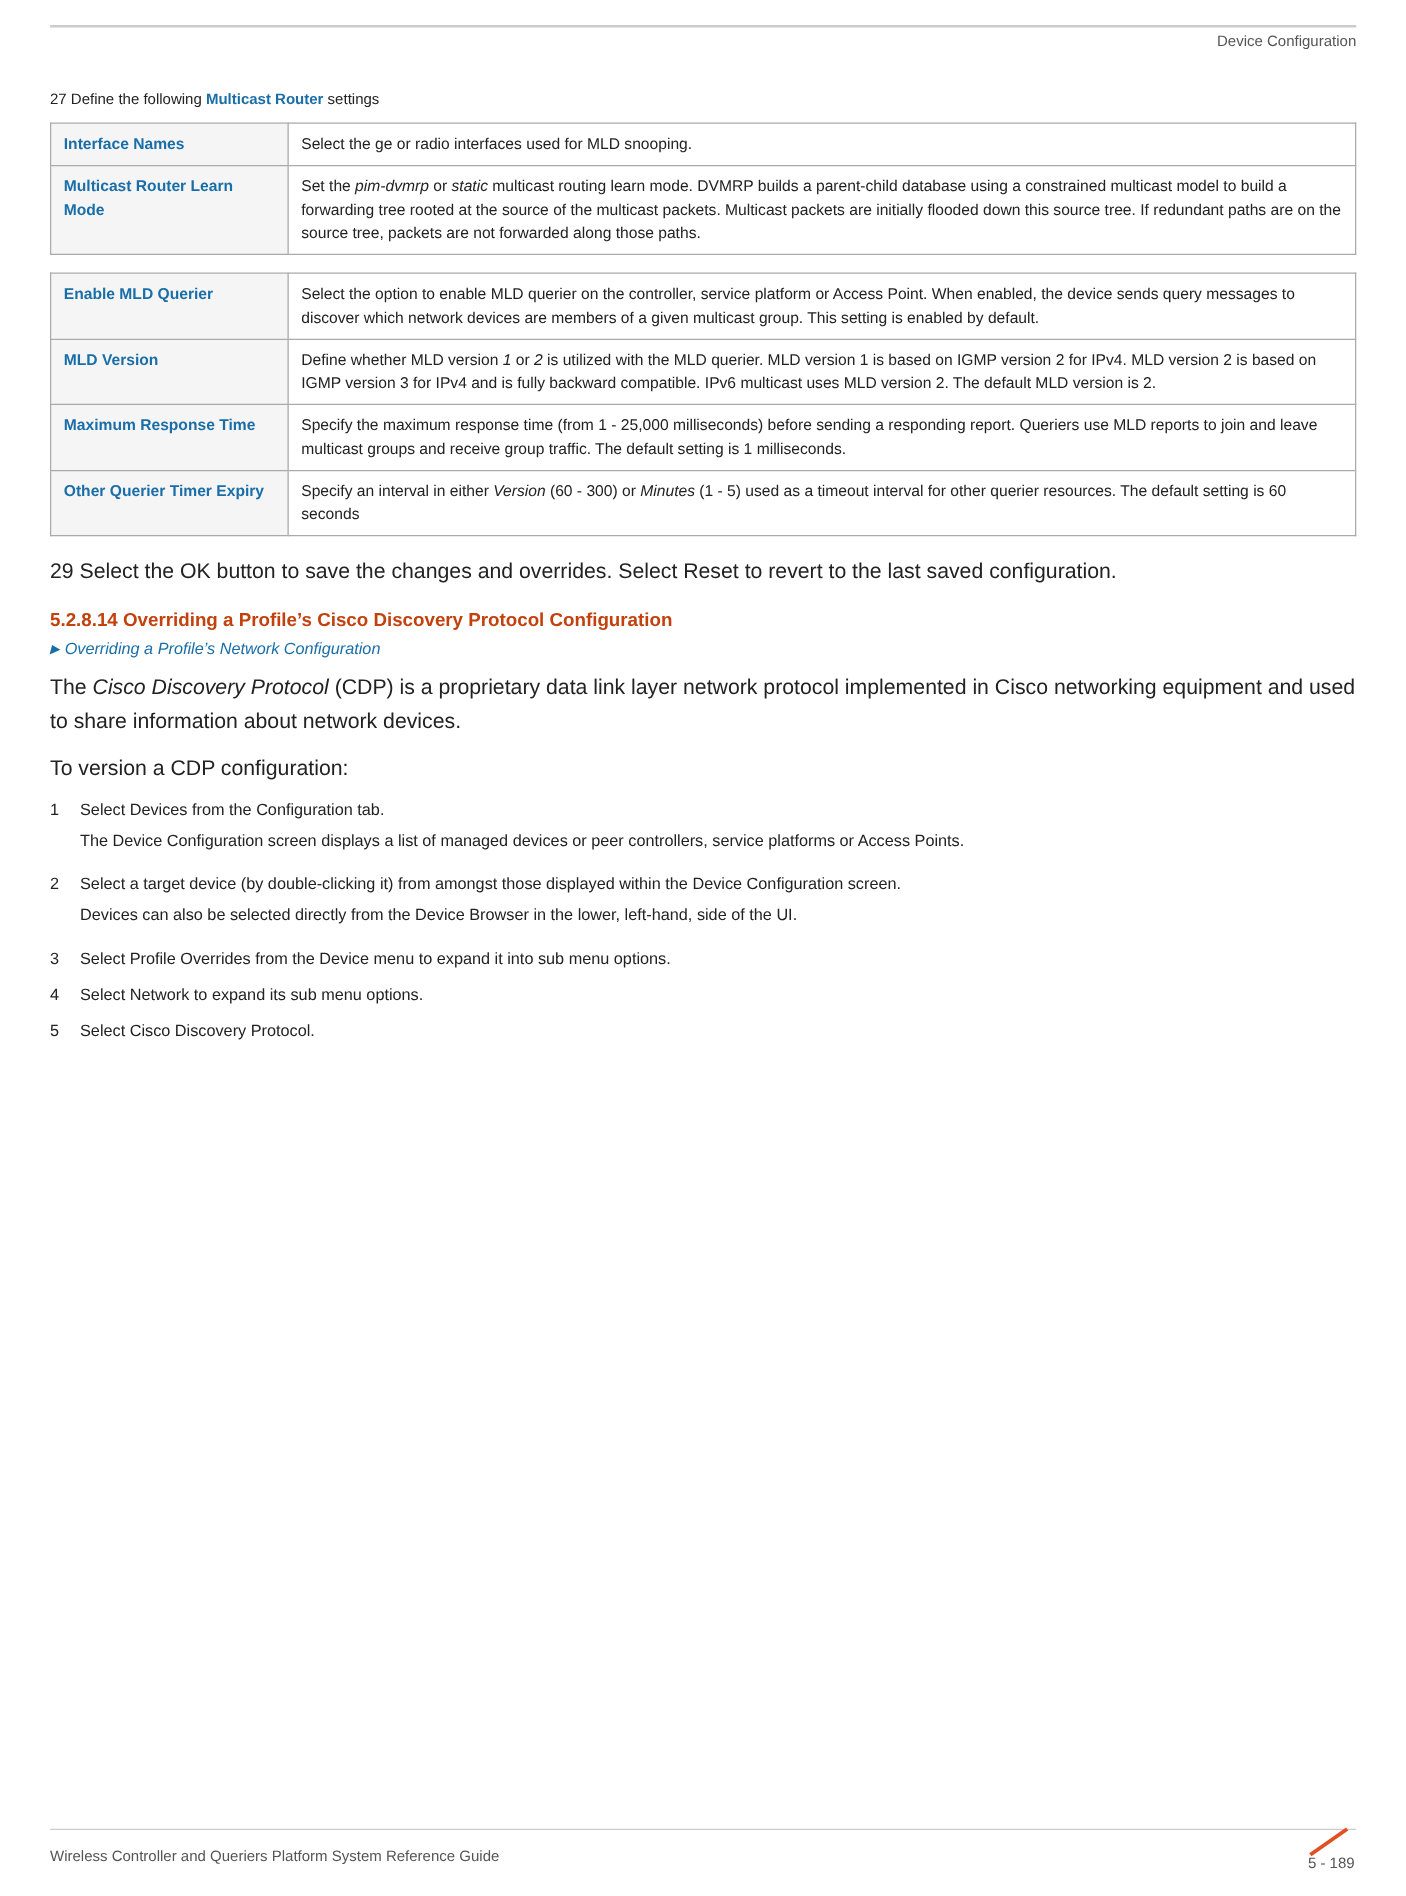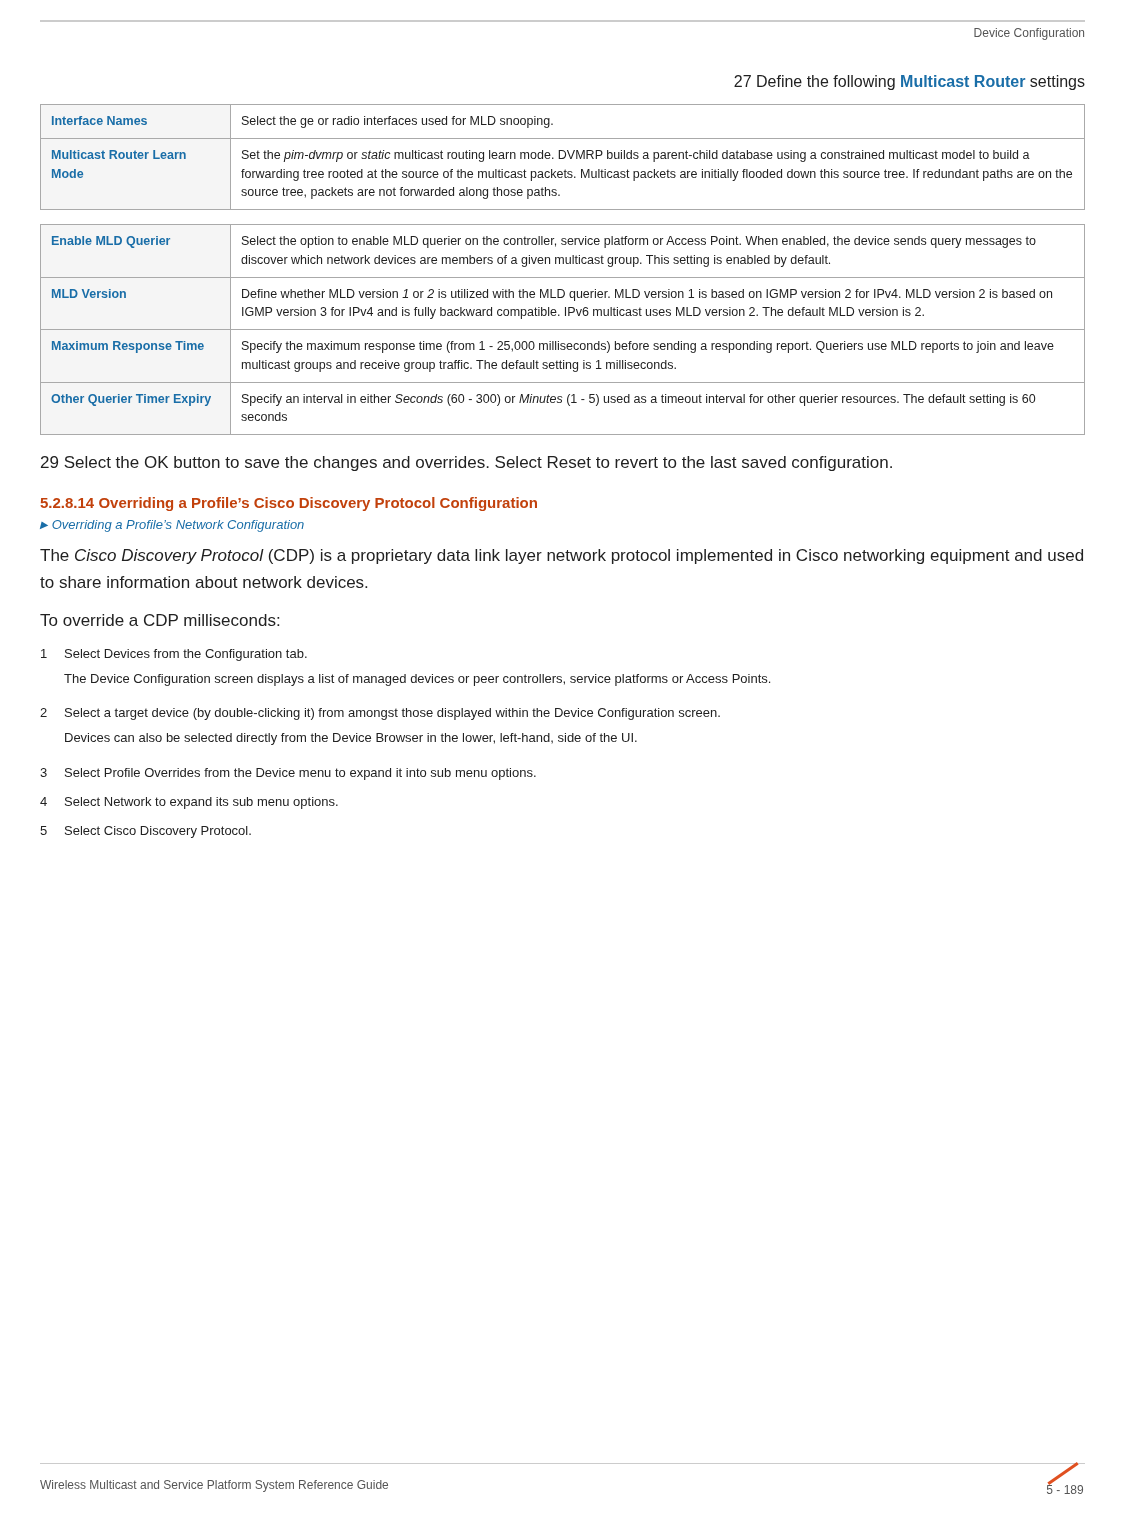--- a/index.html
+++ b/index.html
@@ -18,24 +18,23 @@
     }
     .header-bar {
       border-top: 2px solid #ccc;
       text-align: right;
       padding: 4px 0 10px 0;
       font-size: 12px;
       color: #555;
       margin-bottom: 20px;
     }
     .section-heading {
-      font-size: 16px;
+      font-size: 12px;
       margin-bottom: 10px;
       line-height: 1.5;
-      text-align: right;
     }
     .section-heading .colored {
       color: #1a6ea8;
       font-weight: bold;
     }
     table {
       border-collapse: collapse;
       width: 100%;
       margin-bottom: 14px;
       padding-left: 25px;
@@ -156,40 +155,40 @@
     <tr>
       <td>MLD Version</td>
       <td>Define whether MLD version <span class="italic">1</span> or <span class="italic">2</span> is utilized with the MLD querier. MLD version 1 is based on IGMP version 2 for IPv4. MLD version 2 is based on IGMP version 3 for IPv4 and is fully backward compatible. IPv6 multicast uses MLD version 2. The default MLD version is 2.</td>
     </tr>
     <tr>
       <td>Maximum Response Time</td>
       <td>Specify the maximum response time (from 1 - 25,000 milliseconds) before sending a responding report. Queriers use MLD reports to join and leave multicast groups and receive group traffic. The default setting is 1 milliseconds.</td>
     </tr>
     <tr>
       <td>Other Querier Timer Expiry</td>
-      <td>Specify an interval in either <span class="italic">Seconds</span> (60 - 300) or <span class="italic">Minutes</span> (1 - 5) used as a timeout interval for other querier resources. The default setting is 60 seconds</td>
+      <td>Specify an interval in either <span class="italic">Version</span> (60 - 300) or <span class="italic">Minutes</span> (1 - 5) used as a timeout interval for other querier resources. The default setting is 60 seconds</td>
     </tr>
   </tbody>
     </table>
 
   <div class="para">
     <span>29 Select the </span><span class="colored">OK</span><span> button to save the changes and overrides. Select </span><span class="colored">Reset</span><span> to revert to the last saved configuration.</span>
   </div>
 
   <div class="section-title">5.2.8.14  Overriding a Profile’s Cisco Discovery Protocol Configuration</div>
 
   <div class="breadcrumb-link">
     <span>Overriding a Profile’s Network Configuration</span>
   </div>
 
   <div class="para">
     The <span class="italic">Cisco Discovery Protocol</span> (CDP) is a proprietary data link layer network protocol implemented in Cisco networking equipment and used to share information about network devices.
   </div>
 
-  <div class="para">To override a CDP milliseconds:</div>
+  <div class="para">To version a CDP configuration:</div>
 
   <div class="numbered-item">
     <span class="num">1</span>
     <div class="content">
       Select <span class="colored">Devices</span> from the Configuration tab.
       <div class="sub-para" style="margin-left:0; margin-top:4px;">The Device Configuration screen displays a list of managed devices or peer controllers, service platforms or Access Points.</div>
     </div>
   </div>
 
   <div class="numbered-item">
@@ -217,18 +216,18 @@
   <div class="numbered-item">
     <span class="num">5</span>
     <div class="content">
       Select <span class="colored">Cisco Discovery Protocol</span>.
     </div>
   </div>
 
 </div>
 
 <div class="footer">
-  <span>Wireless Multicast and Service Platform System Reference Guide</span>
+  <span>Wireless Controller and Queriers Platform System Reference Guide</span>
   <div class="footer-right">
     <div style="width:36px;height:3px;background:#e05020;transform:rotate(-35deg);margin-right:4px;"></div>
     <span>5 - 189</span>
   </div>
 </div>
 
 </body></html>

